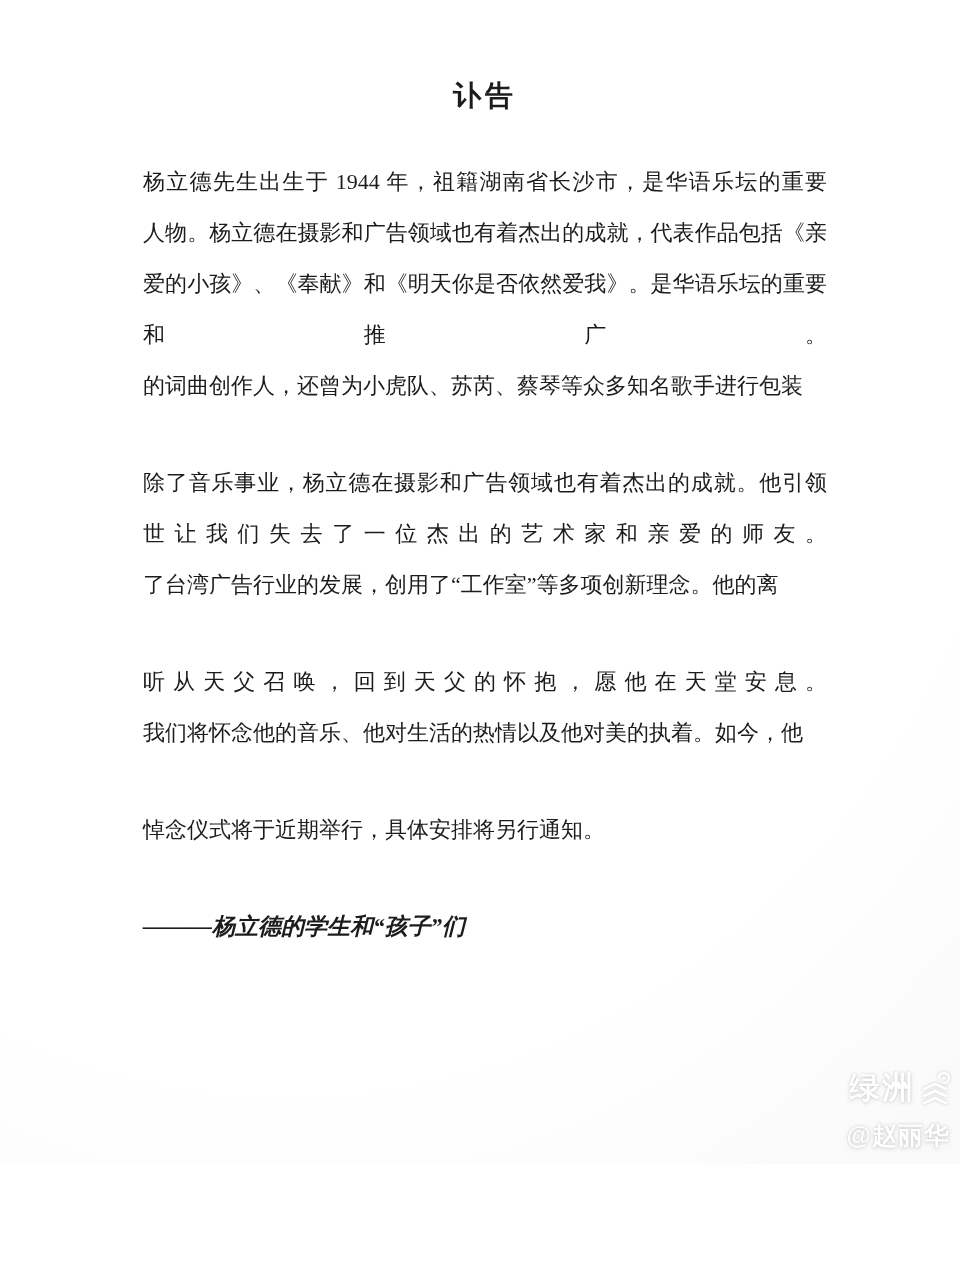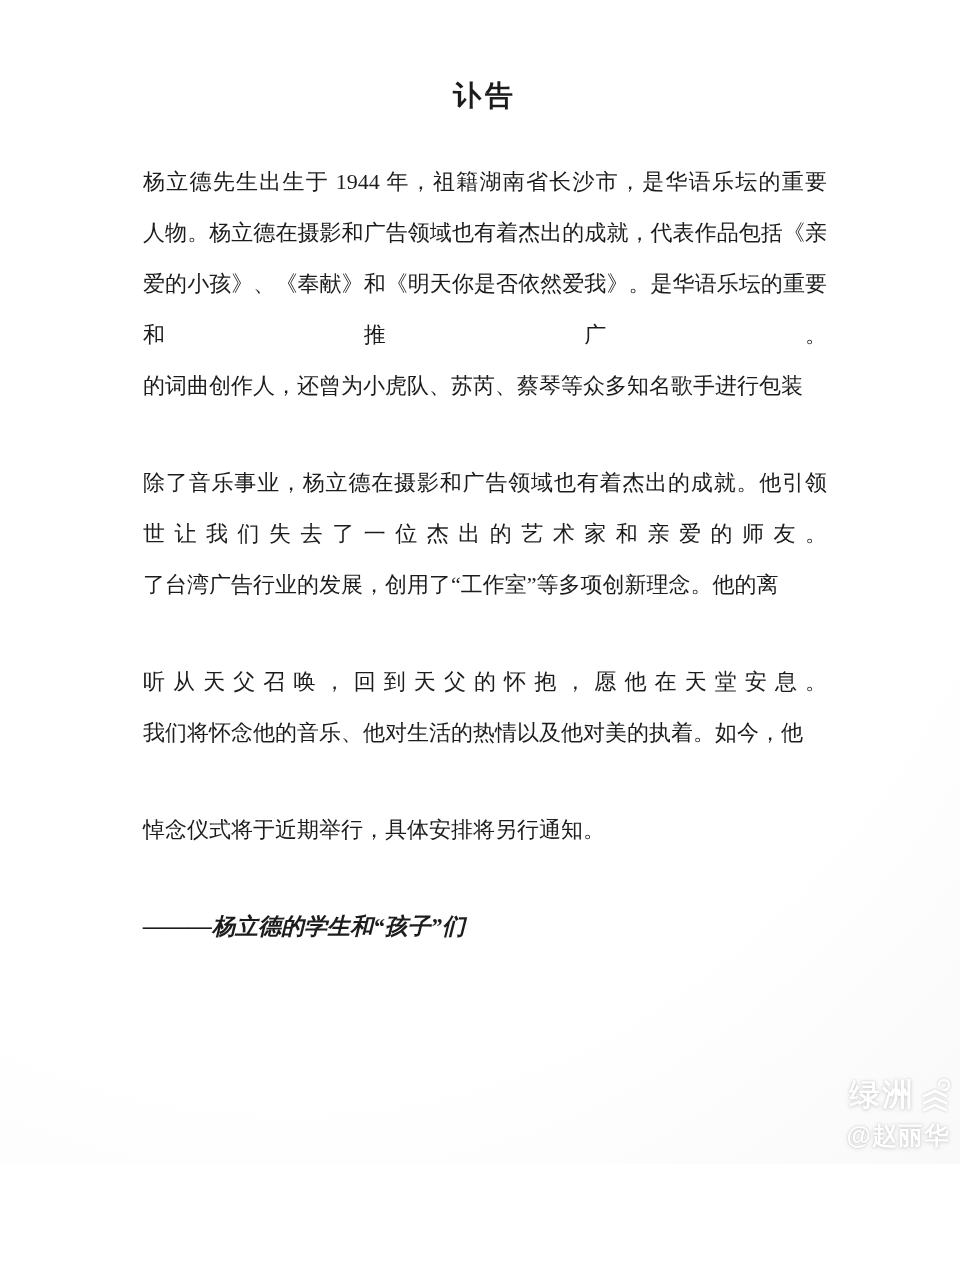--- a/index.html
+++ b/index.html
@@ -66,21 +66,21 @@
     font-size: 31px;
     font-weight: 700;
     letter-spacing: 2px;
     text-shadow: 0 0 2px rgba(130,130,130,0.40), 0 1px 4px rgba(130,130,130,0.25);
   }
   .wm-logo {
     display: inline-flex;
     filter: drop-shadow(0 0 1.5px rgba(130,130,130,0.45));
   }
   .wm-handle {
-    margin-top: 3px;
+    margin-top: 10px;
     font-size: 25px;
     font-weight: 700;
     letter-spacing: 1px;
     text-shadow: 0 0 2px rgba(130,130,130,0.40), 0 1px 4px rgba(130,130,130,0.25);
   }
 </style>
 </head>
 <body>
 
 <div class="page">

